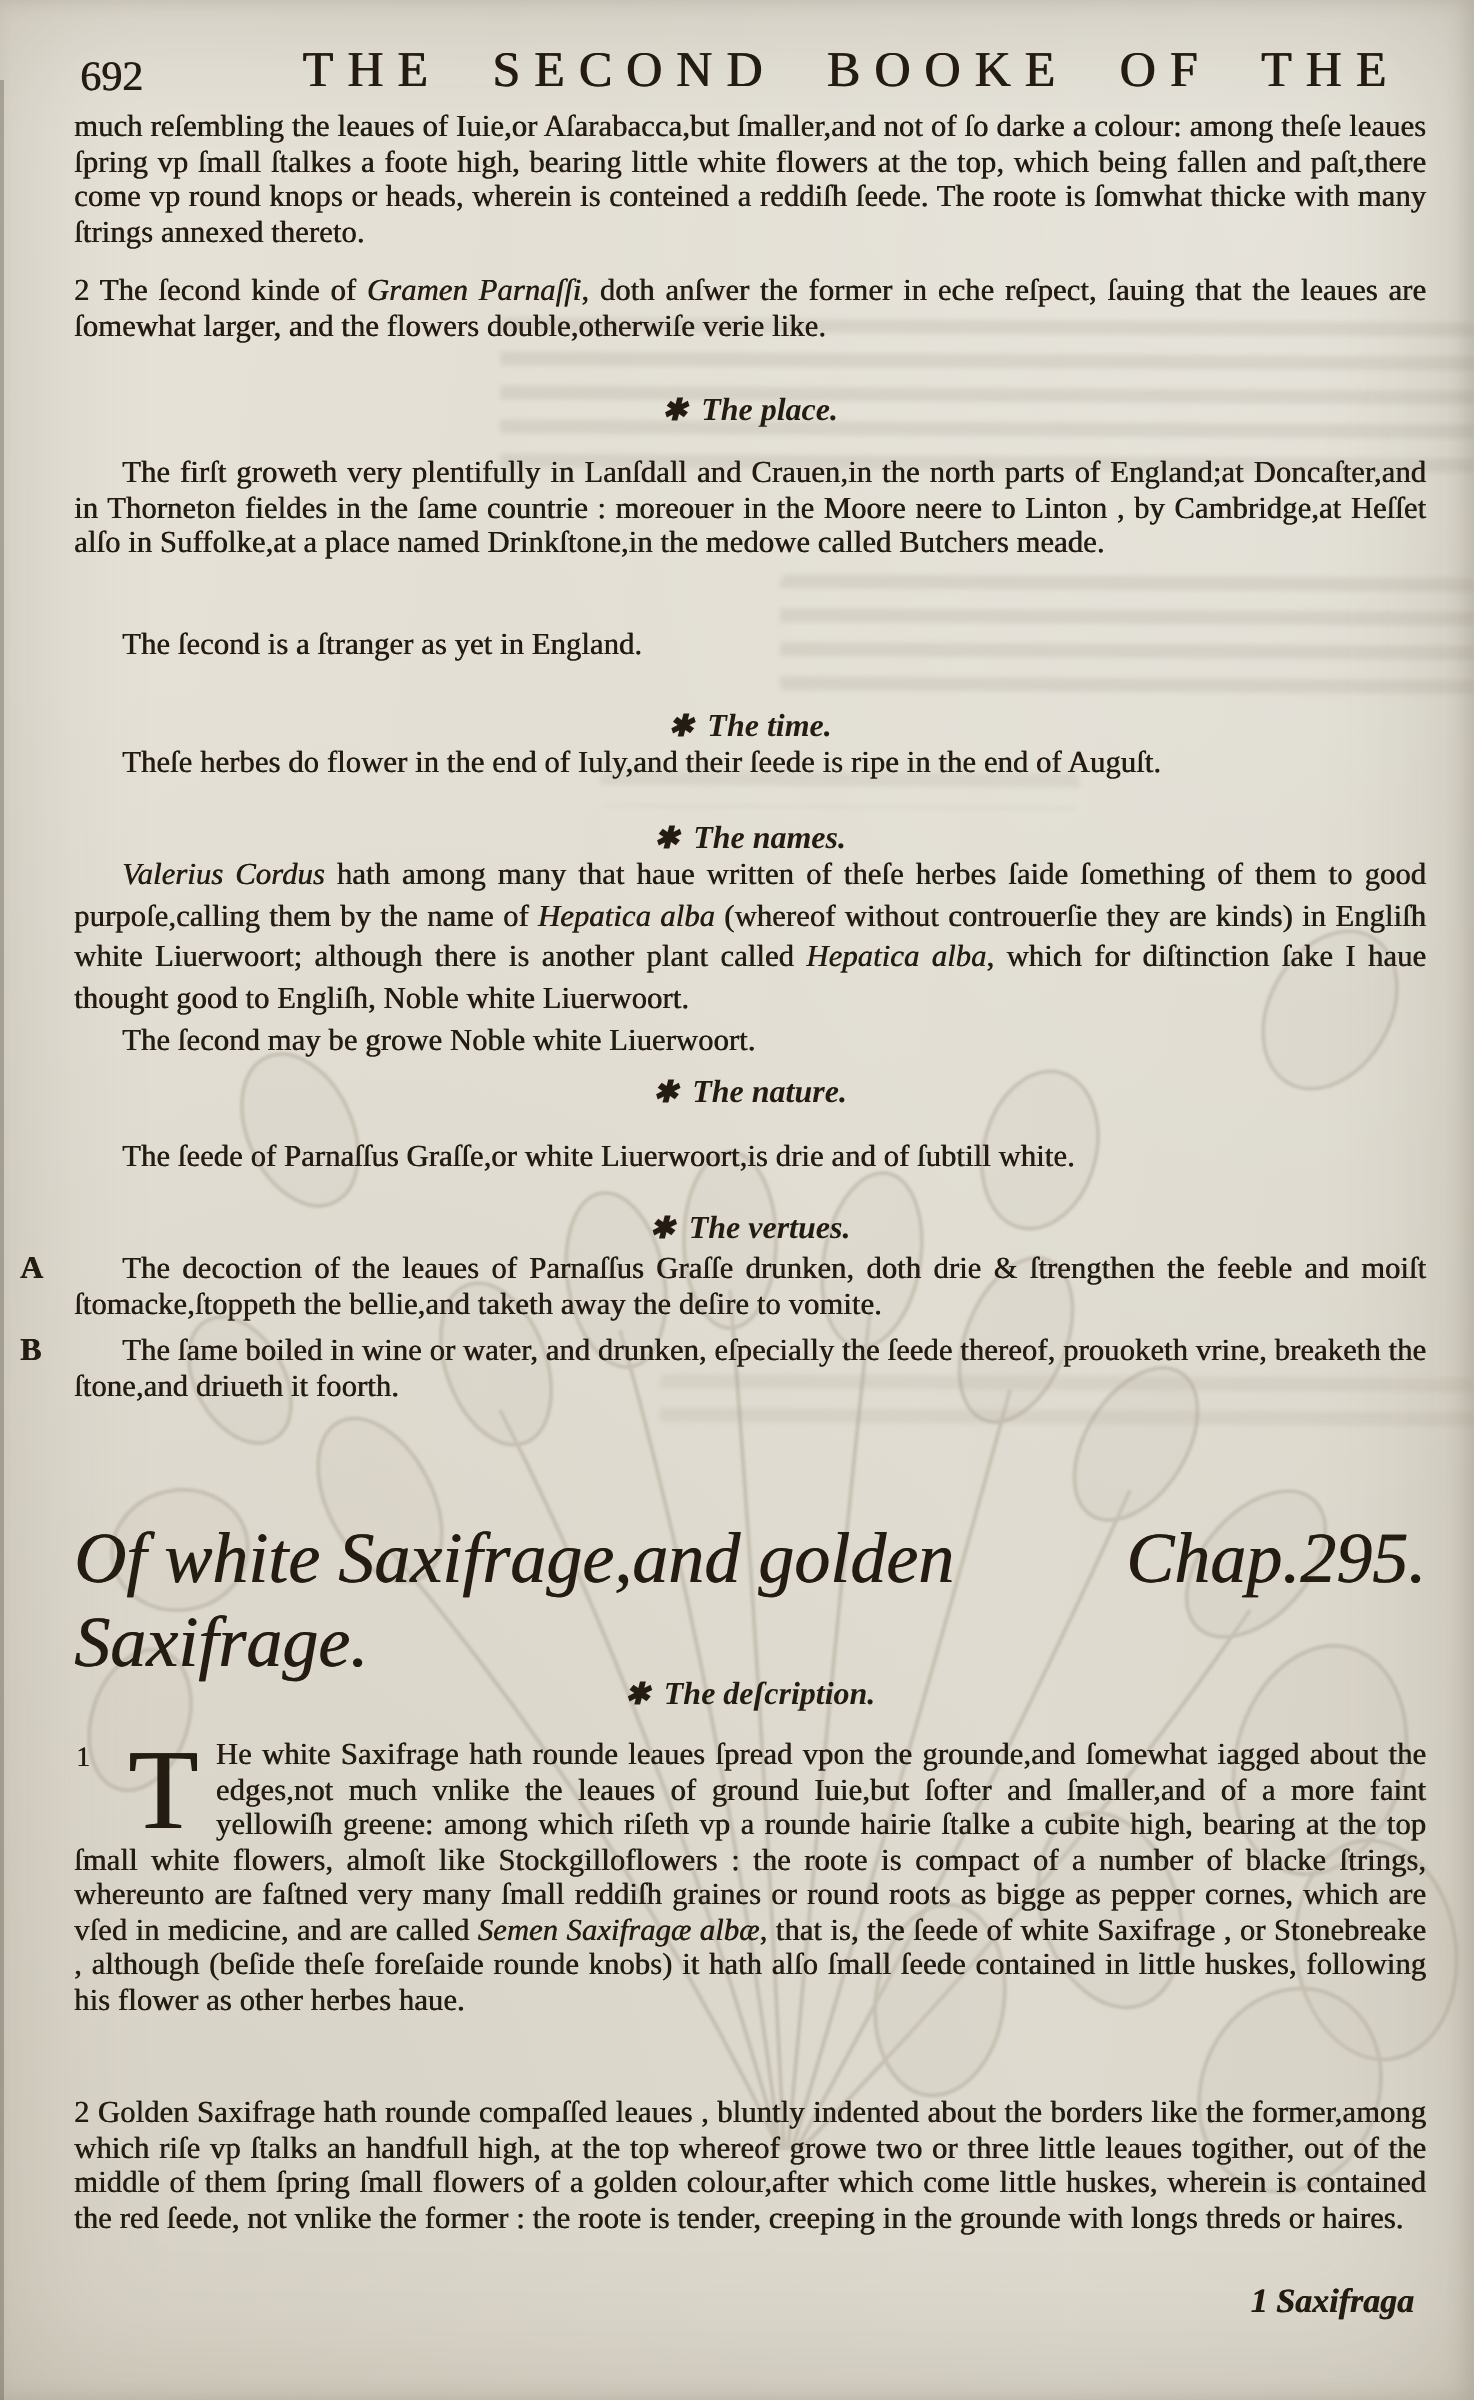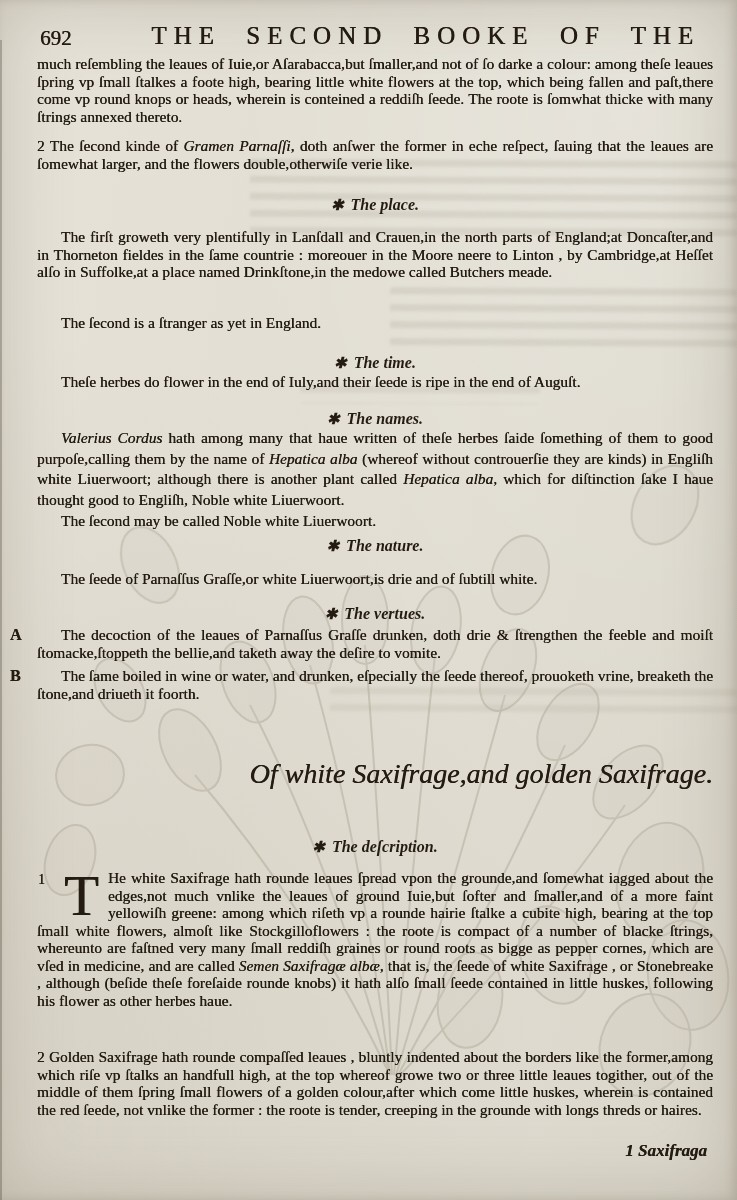--- a/index.html
+++ b/index.html
@@ -53,22 +53,22 @@
     position: absolute; top: 26px; left: 40px; z-index: 3;
     font-size: 21px; text-shadow: .4px 0 0 currentColor;
   }
   .sec-head {
     position: absolute; left: 37px; width: 676px; z-index: 3;
     text-align: center; font-style: italic; font-weight: bold; font-size: 16px;
   }
   .sec-head .orn { font-style: italic; margin-right: 7px; font-size: 15px; }
   .chap-head {
     position: absolute; left: 37px; width: 676px; top: 758px; z-index: 3;
-    display: flex; justify-content: flex-end; gap: 48px;
-    font-style: italic; font-size: 28px; text-shadow: .4px 0 0 currentColor;
+    display: flex; justify-content: space-between; gap: 48px;
+    font-style: italic; font-size: 36px; text-shadow: .4px 0 0 currentColor;
   }
   .margin-letter {
     position: absolute; left: 10px; z-index: 3;
     font-weight: bold; font-size: 16px; text-shadow: .3px 0 0 currentColor;
   }
   .desc-p1 { position: relative; }
   .pnum {
     position: absolute; left: 1px; top: 3px; font-size: 14px;
     text-shadow: .3px 0 0 currentColor;
   }
@@ -155,21 +155,21 @@
   <p class="body-p indent"><span>Theſe herbes do flower in the end of Iuly,and their ſeede is ripe in the end of Auguſt.</span></p>
 </div>
 
 <div class="sec-head" style="top:410px">
   <span class="orn">✱</span><span>The names.</span>
 </div>
 <div class="txt" style="top:428px">
   <p class="body-p indent" style="line-height:20.5px"><span class="it">Valerius Cordus</span><span> hath among many that haue written of theſe herbes ſaide ſomething of them to good purpoſe,calling them by the name of </span><span class="it">Hepatica alba</span><span> (whereof without controuerſie they are kinds) in Engliſh white Liuerwoort; although there is another plant called </span><span class="it">Hepatica alba</span><span>, which for diſtinction ſake I haue thought good to Engliſh, Noble white Liuerwoort.</span></p>
 </div>
 <div class="txt" style="top:512px">
-  <p class="body-p indent"><span>The ſecond may be called Noble white Liuerwoort.</span></p>
+  <p class="body-p indent"><span>The ſecond may be growe Noble white Liuerwoort.</span></p>
 </div>
 
 <div class="sec-head" style="top:537px">
   <span class="orn">✱</span><span>The nature.</span>
 </div>
 <div class="txt" style="top:570px">
   <p class="body-p indent"><span>The ſeede of Parnaſſus Graſſe,or white Liuerwoort,is drie and of ſubtill white.</span></p>
 </div>
 
 <div class="sec-head" style="top:605px">
@@ -179,20 +179,21 @@
 <div class="txt" style="top:626px">
   <p class="body-p indent"><span>The decoction of the leaues of Parnaſſus Graſſe drunken, doth drie &amp; ſtrengthen the feeble and moiſt ſtomacke,ſtoppeth the bellie,and taketh away the deſire to vomite.</span></p>
 </div>
 <div class="margin-letter" style="top:667px">B</div>
 <div class="txt" style="top:667px">
   <p class="body-p indent"><span>The ſame boiled in wine or water, and drunken, eſpecially the ſeede thereof, prouoketh vrine, breaketh the ſtone,and driueth it foorth.</span></p>
 </div>
 
 <div class="chap-head">
   <span>Of white Saxifrage,and golden Saxifrage.</span>
+  <span>Chap.295.</span>
 </div>
 
 <div class="sec-head" style="top:838px">
   <span class="orn">✱</span><span>The deſcription.</span>
 </div>
 
 <div class="txt" style="top:869px">
   <div class="desc-p1">
     <span class="pnum">1</span>
     <p class="body-p"><span class="dropcap">T</span><span><span>He white Saxifrage hath rounde leaues ſpread vpon the grounde,and ſomewhat iagged about the edges,not much vnlike the leaues of ground Iuie,but ſofter and ſmaller,and of a more faint yellowiſh greene: among which riſeth vp a rounde hairie ſtalke a cubite high, bearing at the top ſmall white flowers, almoſt like Stockgilloflowers : the roote is compact of a number of blacke ſtrings, whereunto are faſtned very many ſmall reddiſh graines or round roots as bigge as pepper cornes, which are vſed in medicine, and are called </span><span class="it">Semen Saxifragæ albæ</span><span>, that is, the ſeede of white Saxifrage , or Stonebreake , although (beſide theſe foreſaide rounde knobs) it hath alſo ſmall ſeede contained in little huskes, following his flower as other herbes haue.</span></span></p>

